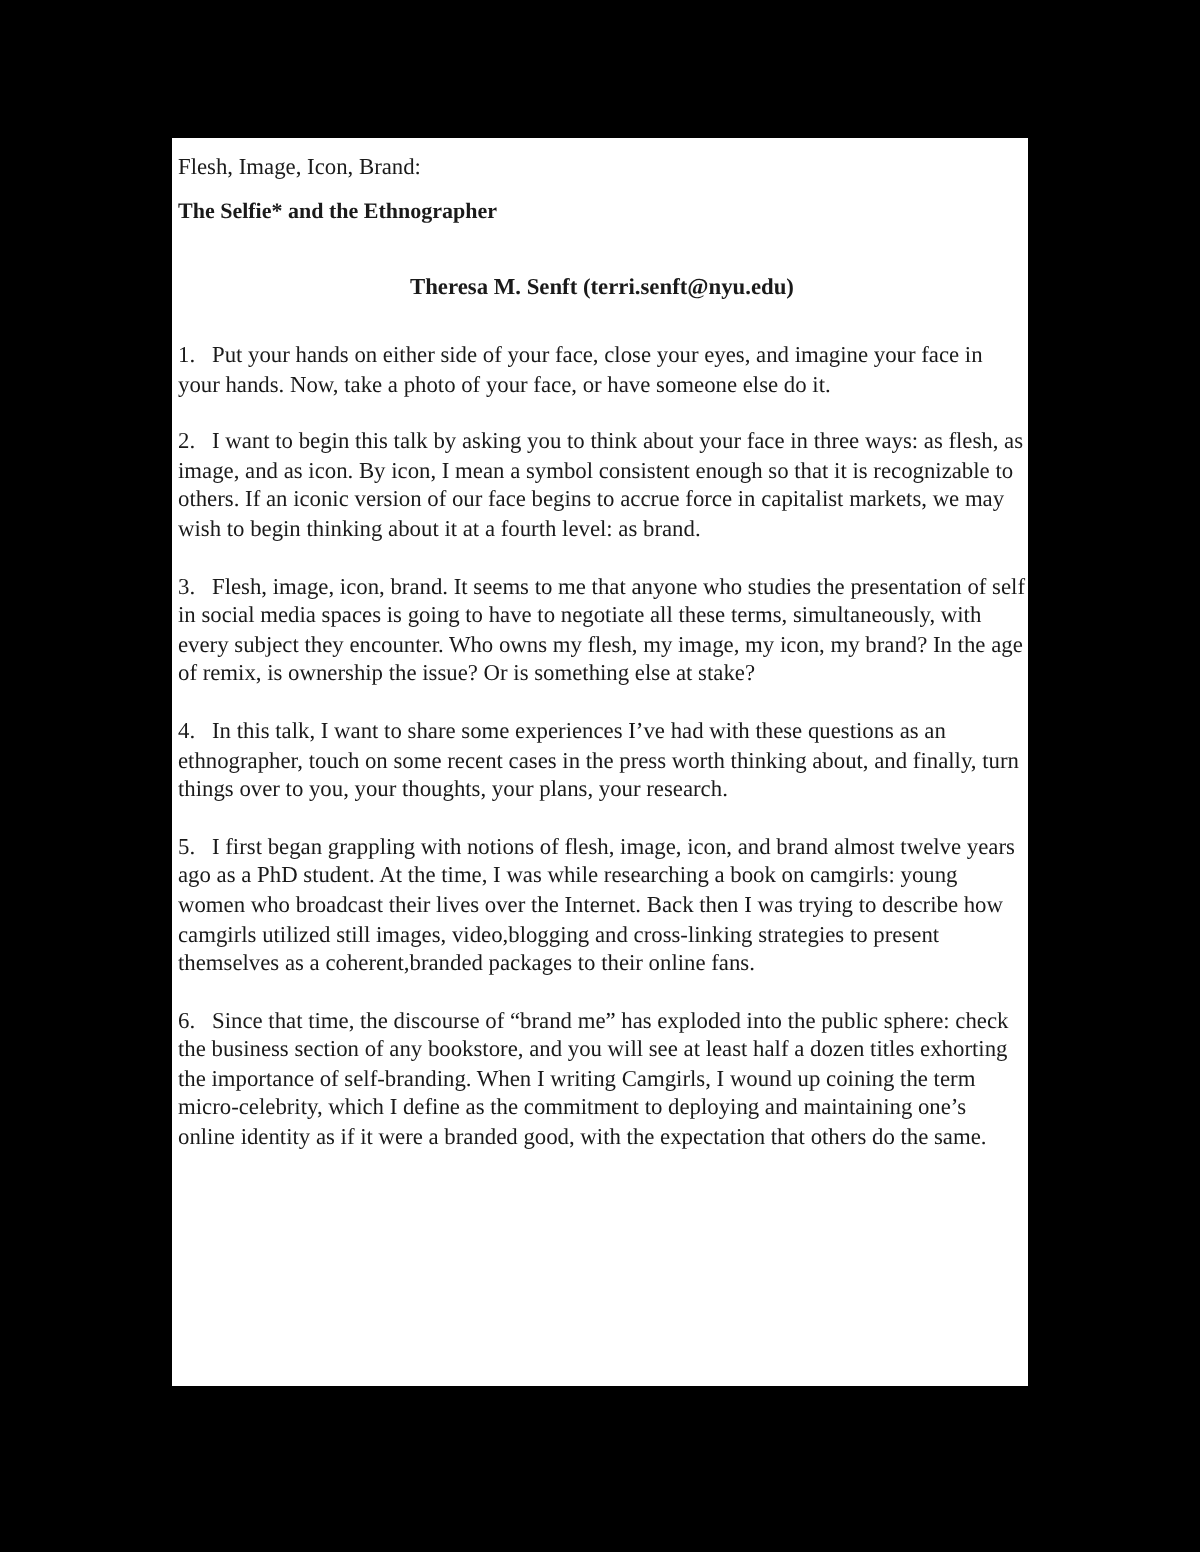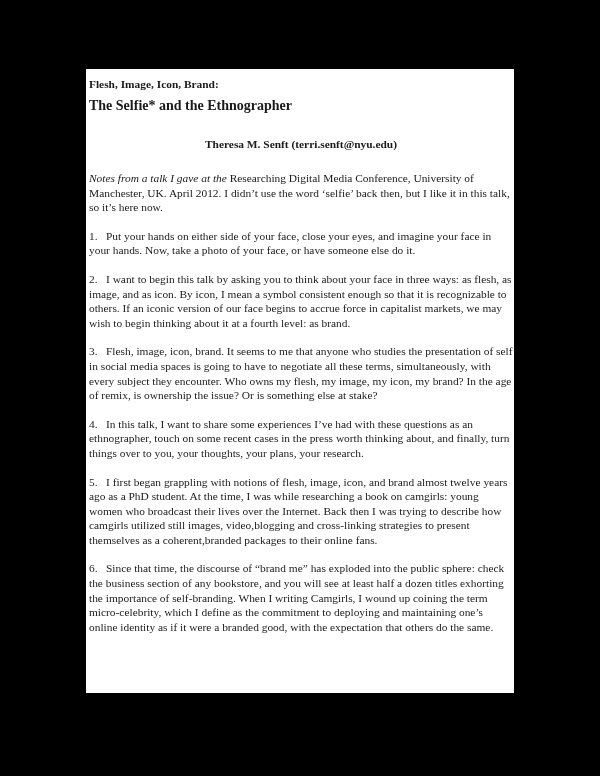--- a/index.html
+++ b/index.html
@@ -23,28 +23,28 @@
       position: absolute;
       left: 3px;
       top: 8px;
       width: 424px;
       font-family: "Liberation Serif", "DejaVu Serif", serif;
       color: #1a1a1a;
       font-size: 11.4px;
       line-height: 14.6px;
     }
     .title {
-      font-weight: bold;
+      font-weight: normal;
       font-size: 11.4px;
       line-height: 14px;
       margin: 0 0 8px 0;
     }
     .subtitle {
       font-weight: bold;
-      font-size: 14px;
+      font-size: 11px;
       line-height: 14px;
       margin: 0 0 24px 0;
     }
     .author {
       font-weight: bold;
       font-size: 11.4px;
       line-height: 14px;
       margin: 0 0 20px 0;
       text-align: center;
     }
@@ -64,21 +64,20 @@
   </style>
 </head>
 <body>
 
 <div class="page">
   <div class="content">
     <div class="title">Flesh, Image, Icon, Brand:</div>
     <div class="subtitle">The Selfie* and the Ethnographer</div>
     <div class="author">Theresa M. Senft (terri.senft@nyu.edu)</div>
 
-    <p class="note"><em>Notes from a talk I gave at the</em><span> Researching Digital Media Conference, University of Manchester, UK. April 2012. I didn’t use the word ‘selfie’ back then, but I like it in this talk, so it’s here now.</span></p>
 
     <p class="para"><span class="num">1.</span><span>Put your hands on either side of your face, close your eyes, and imagine your face in your hands. Now, take a photo of your face, or have someone else do it.</span></p>
 
     <p class="para"><span class="num">2.</span><span>I want to begin this talk by asking you to think about your face in three ways: as flesh, as image, and as icon. By icon, I mean a symbol consistent enough so that it is recognizable to others. If an iconic version of our face begins to accrue force in capitalist markets, we may wish to begin thinking about it at a fourth level: as brand.</span></p>
 
     <p class="para"><span class="num">3.</span><span>Flesh, image, icon, brand. It seems to me that anyone who studies the presentation of self in social media spaces is going to have to negotiate all these terms, simultaneously, with every subject they encounter. Who owns my flesh, my image, my icon, my brand? In the age of remix, is ownership the issue? Or is something else at stake?</span></p>
 
     <p class="para"><span class="num">4.</span><span>In this talk, I want to share some experiences I’ve had with these questions as an ethnographer, touch on some recent cases in the press worth thinking about, and finally, turn things over to you, your thoughts, your plans, your research.</span></p>
 
     <p class="para"><span class="num">5.</span><span>I first began grappling with notions of flesh, image, icon, and brand almost twelve years ago as a PhD student. At the time, I was while researching a book on camgirls: young women who broadcast their lives over the Internet. Back then I was trying to describe how camgirls utilized still images, video,blogging and cross-linking strategies to present themselves as a coherent,branded packages to their online fans.</span></p>

